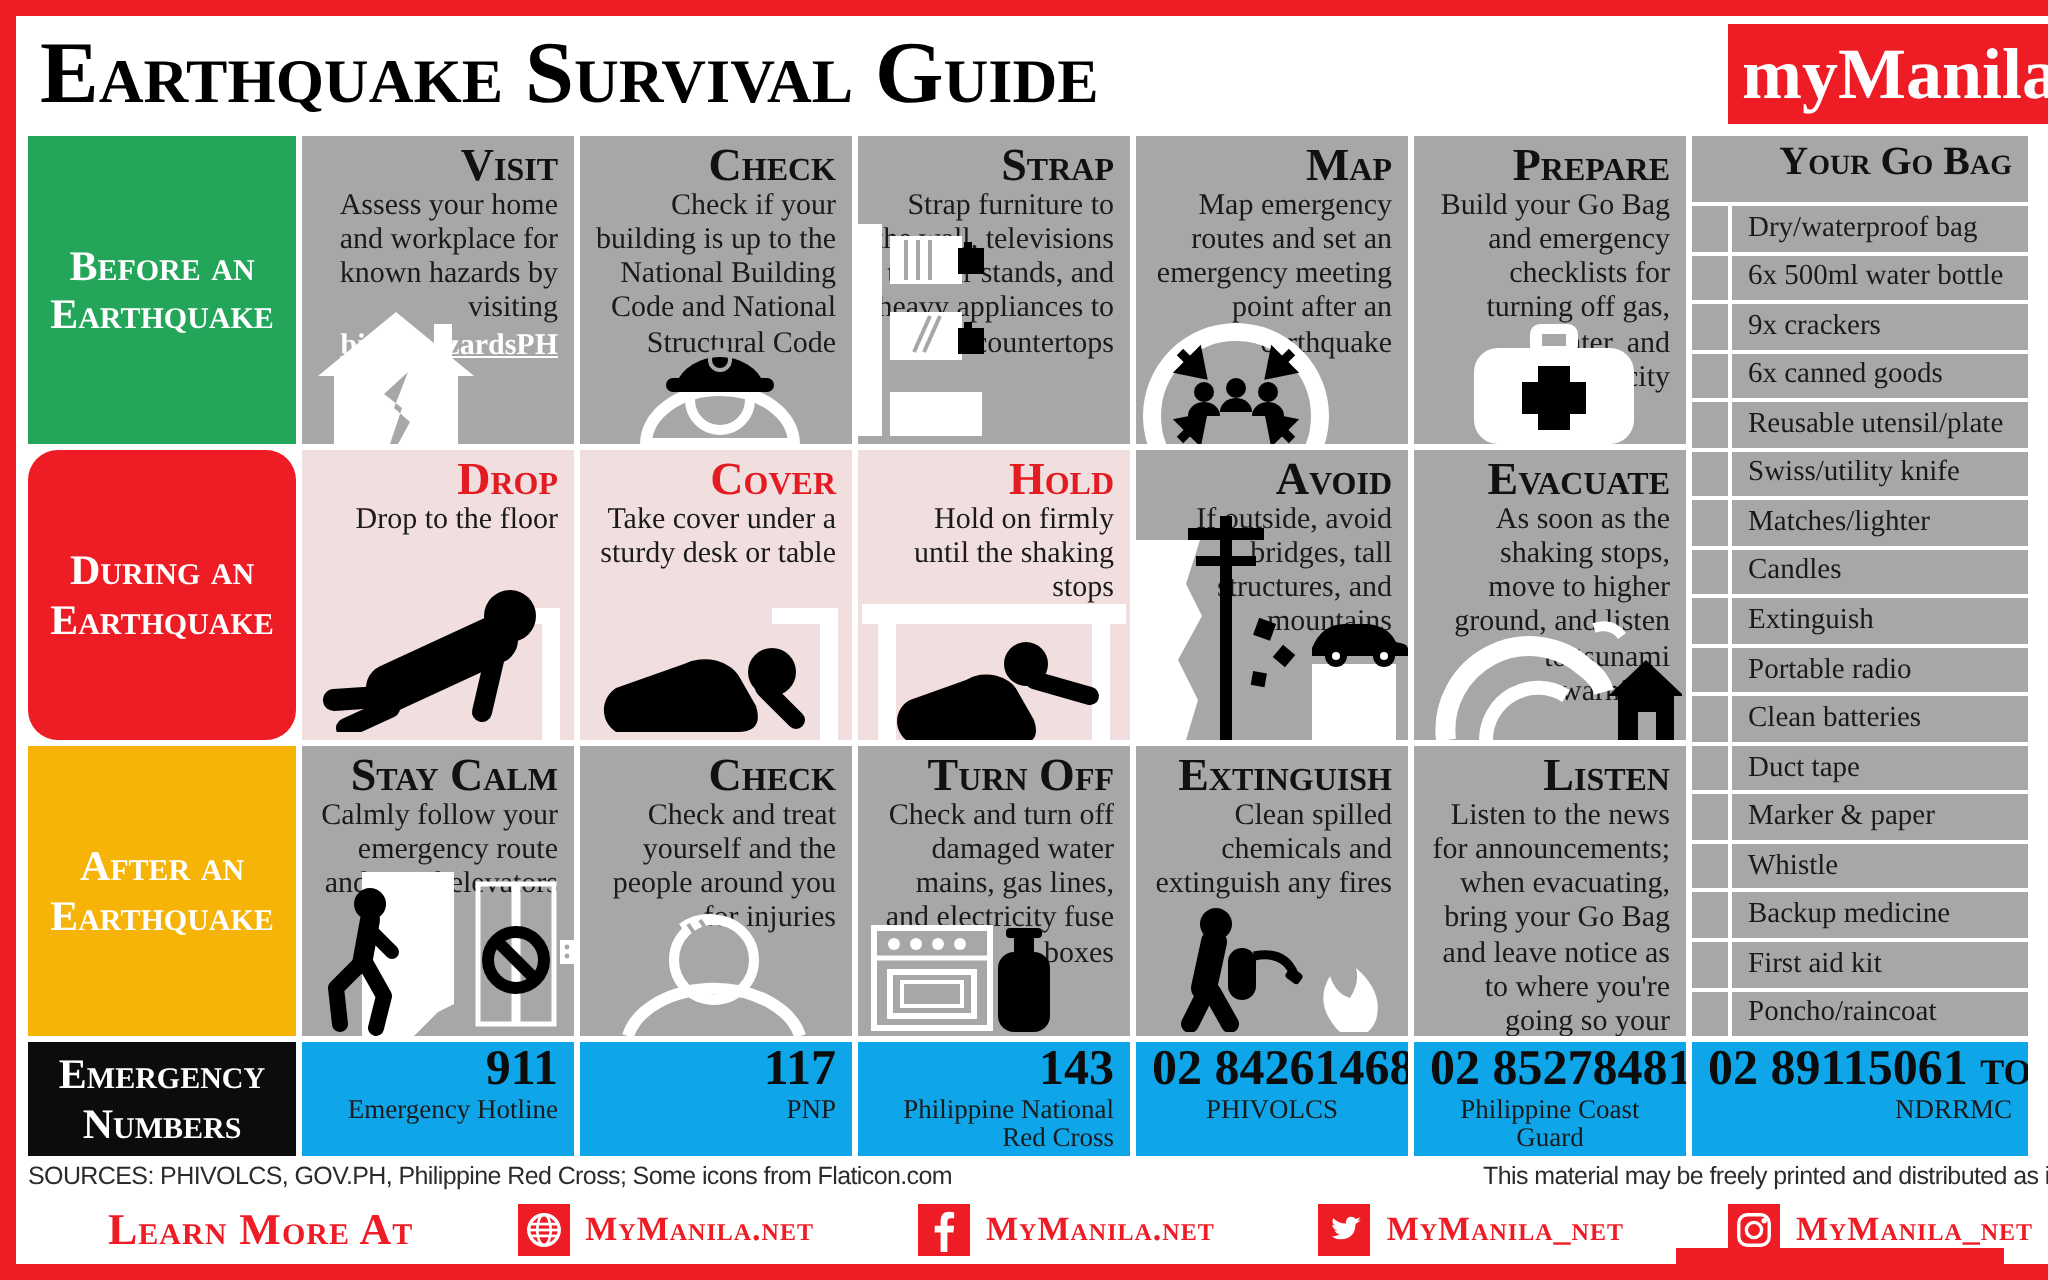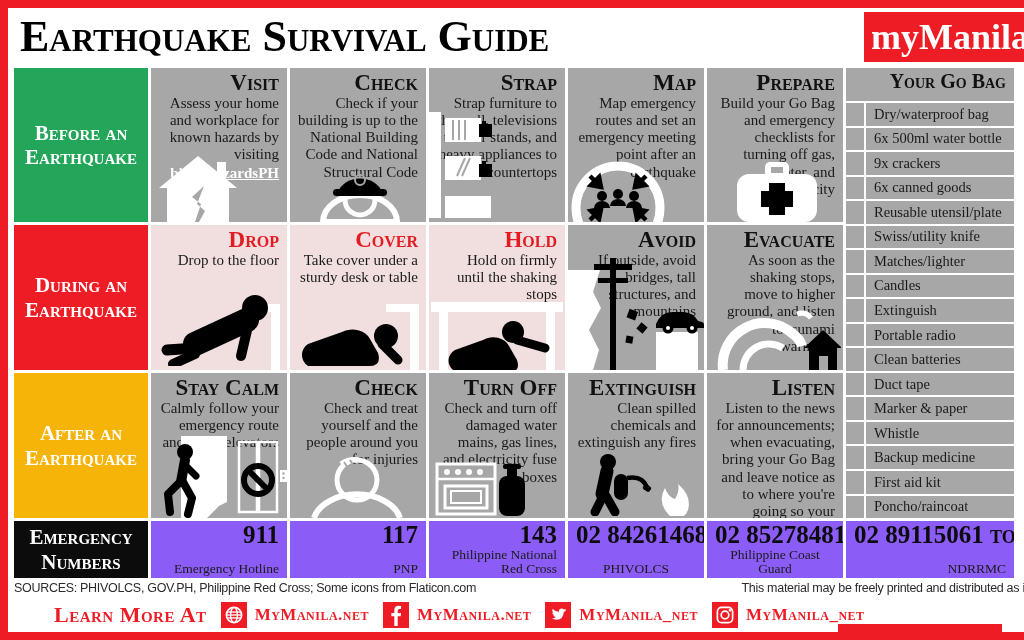--- a/index.html
+++ b/index.html
@@ -7,49 +7,49 @@
   .canvas{position:absolute;left:8px;top:8px;width:1008px;height:624px;background:#fff;padding-left:26px;}
 
   
   .hd-title{position:absolute;left:12px;top:0px;font-size:44px;font-weight:bold;font-variant:small-caps;color:#000;letter-spacing:0px;line-height:58px;white-space:nowrap;}
   .logo{position:absolute;right:6px;top:4px;width:172px;height:50px;background:#ee1c24;color:#fff;display:flex;align-items:center;justify-content:center;font-size:36px;font-weight:bold;}
 
   
   .grid{position:absolute;left:6px;top:60px;display:grid;grid-template-columns:134px 136px 136px 136px 136px 136px 168px;grid-template-rows:154px 145px 145px 57px;gap:3px;background:#fff;}
   .label{display:flex;align-items:center;justify-content:center;text-align:center;color:#fff;font-weight:bold;font-variant:small-caps;font-size:21px;line-height:1.15;padding:0 6px;}
   .lab-before{background:#24a65a;}
-  .lab-during{background:#ee1c24;}
+  .lab-during{background:#ee1c24;border-radius:15px;}
   .lab-after{background:#f6b409;}
   .lab-emerg{background:#0c0c0c;}
   .card{position:relative;background:#a7a7a7;padding:3px 8px 0 8px;text-align:right;overflow:hidden;}
   .card.pink{background:#f1dede;}
   .ct{font-size:23px;font-weight:bold;font-variant:small-caps;line-height:1.05;color:#111;}
   .ct.red{color:#e31b23;}
   .cb{font-size:15px;line-height:1.14;color:#1a1a1a;}
   .clink{font-size:15px;font-weight:bold;color:#fff;text-decoration:underline;line-height:1.2;cursor:pointer;}
   .icon{position:absolute;}
 
   
   .gobag{grid-column:7;grid-row:1/4;background:#fff;display:flex;flex-direction:column;gap:2px;}
   .gb-head{flex:0 0 31px;background:#a7a7a7;text-align:right;font-size:20px;font-weight:bold;font-variant:small-caps;padding:2px 8px 0 0;color:#111;}
   .gb-row{flex:1;display:flex;gap:2px;}
   .gb-chk{flex:0 0 18px;background:#a7a7a7;}
   .gb-txt{flex:1;background:#a7a7a7;display:flex;align-items:center;padding-left:8px;font-size:14.5px;color:#1a1a1a;}
 
   
-  .num{background:#8b5cf6;display:flex;flex-direction:column;justify-content:space-between;padding:1px 8px 2px 8px;text-align:right;overflow:hidden;}
+  .num{background:#0ea5e9;display:flex;flex-direction:column;padding:1px 8px 2px 8px;text-align:right;overflow:hidden;}
   .num.center{text-align:center;}
   .num .n{font-size:25px;font-weight:bold;font-variant:small-caps;line-height:1.05;color:#0c0c0c;white-space:nowrap;}
   .num .o{font-size:13.5px;line-height:1.05;color:#1a1a1a;}
 
   
   .sources{position:absolute;left:6px;right:8px;top:573px;display:flex;justify-content:space-between;font-family:"Liberation Sans",sans-serif;font-size:12.5px;letter-spacing:-0.3px;color:#2b2b2b;}
   .social{position:absolute;left:46px;top:592px;height:30px;display:flex;align-items:center;gap:14px;}
   .learn{color:#ee1c24;font-weight:bold;font-variant:small-caps;font-size:22px;letter-spacing:0.5px;white-space:nowrap;}
-  .sgroup{display:flex;align-items:center;gap:8px;cursor:pointer;}
+  .sgroup{display:flex;align-items:center;gap:8px;cursor:pointer;margin-left:38px;}
   .red-sq{width:26px;height:26px;background:#ee1c24;display:flex;align-items:center;justify-content:center;}
   .slabel{color:#ee1c24;font-weight:bold;font-variant:small-caps;font-size:17px;letter-spacing:0.5px;white-space:nowrap;}
   .corner-block{position:absolute;left:830px;bottom:0;width:164px;height:8px;background:#ee1c24;}
 
   
   .doorframe{position:absolute;right:7px;bottom:0;width:24px;height:58px;border-top:8px solid #fff;border-right:9px solid #fff;}
 </style>
 </head>
 <body>
 

